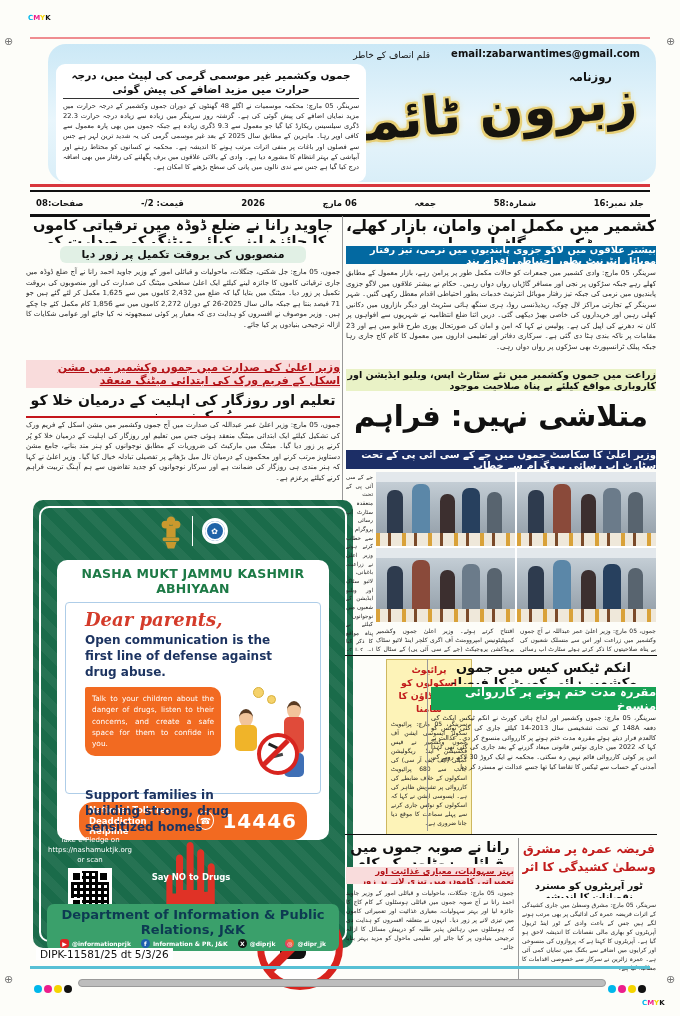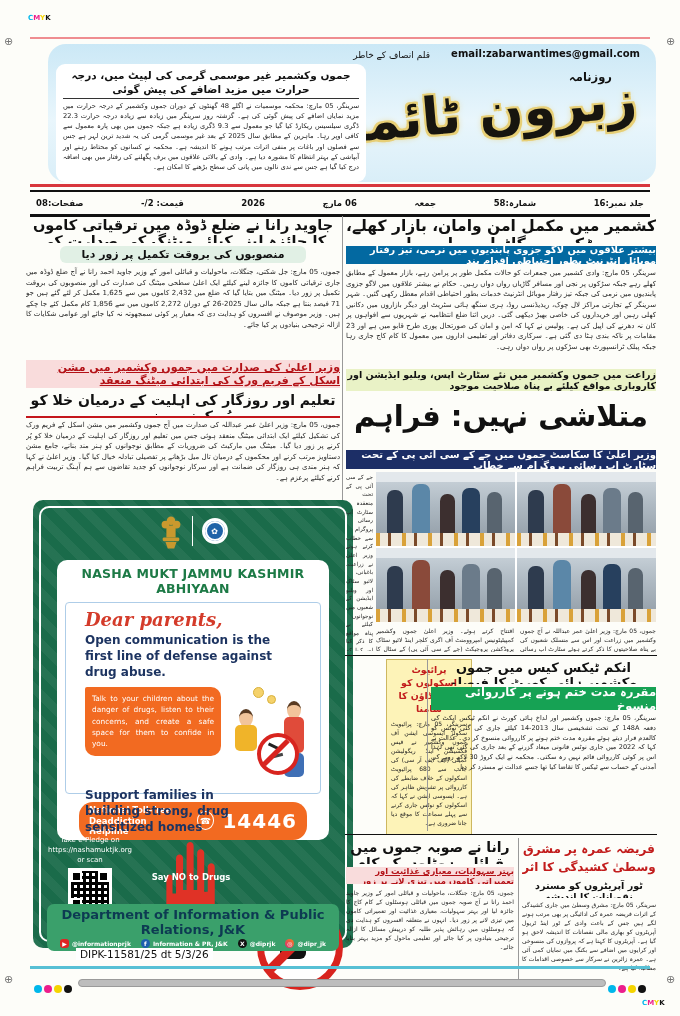--- a/index.html
+++ b/index.html
@@ -249,21 +249,21 @@
             <span>@diprjk</span>
           </span>
         <span class="it">
             <span class="sic ig">◎</span>
             <span>@dipr_jk</span>
           </span>
       </div>
     </div>
   </div>
 
-  <div class="abs" style="left:36px;top:948px;background:#fff;padding:0 4px;font-size:10.5px;margin-left:40px;">DIPK-11581/25 dt 5/3/26</div>
+  <div class="abs" style="left:36px;top:948px;background:#fff;padding:0 4px;font-size:10.5px;">DIPK-11581/25 dt 5/3/26</div>
 
   <div class="abs urdu c bold clip" style="left:346px;top:217px;width:310px;height:26px;font-size:15.5px;">کشمیر میں مکمل امن وامان، بازار کھلے، سڑکوں پر گاڑیاں رواں دواں</div>
   <div class="abs banner-red urdu clip" style="left:346px;top:246px;width:310px;height:18px;font-size:9.8px;">بیشتر علاقوں میں لاگو جزوی پابندیوں میں نرمی، تیز رفتار موبائل انٹرنیٹ بطور احتیاطی اقدام بند</div>
   <div class="abs urdu j body7 clip" style="left:346px;top:268px;width:310px;height:97px;">سرینگر، 05 مارچ: وادی کشمیر میں جمعرات کو حالات مکمل طور پر پرامن رہے، بازار معمول کے مطابق کھلے رہے جبکہ سڑکوں پر نجی اور مسافر گاڑیاں رواں دواں رہیں۔ حکام نے بیشتر علاقوں میں لاگو جزوی پابندیوں میں نرمی کی جبکہ تیز رفتار موبائل انٹرنیٹ خدمات بطور احتیاطی اقدام معطل رکھی گئیں۔ شہر سرینگر کے تجارتی مراکز لال چوک، ریذیڈنسی روڈ، ہری سنگھ ہائی سٹریٹ اور دیگر بازاروں میں دکانیں کھلی رہیں اور خریداروں کی خاصی بھیڑ دیکھی گئی۔ دریں اثنا ضلع انتظامیہ نے شہریوں سے افواہوں پر کان نہ دھرنے کی اپیل کی ہے۔ پولیس نے کہا کہ امن و امان کی صورتحال پوری طرح قابو میں ہے اور 23 مقامات پر ناکہ بندی ہٹا دی گئی ہے۔ سرکاری دفاتر اور تعلیمی اداروں میں معمول کا کام کاج جاری رہا جبکہ پبلک ٹرانسپورٹ بھی سڑکوں پر رواں دواں رہی۔</div>
 
   <div class="abs banner-pale urdu clip" style="left:346px;top:369px;width:310px;height:22px;font-size:9.6px;">زراعت میں جموں وکشمیر میں نئے سٹارٹ اپس، ویلیو ایڈیشن اور کاروباری مواقع کیلئے بے پناہ صلاحیت موجود</div>
   <div class="abs urdu c bold clip" style="left:346px;top:392px;width:310px;height:56px;font-size:29px;line-height:1.7;">متلاشی نہیں: فراہم کرنے والے بنیں</div>
   <div class="abs banner-navy urdu clip" style="left:346px;top:450px;width:310px;height:19px;font-size:10px;">وزیر اعلیٰ کا سکاسٹ جموں میں جے کے سی آئی پی کے تحت سٹارٹ اپ رسائی پروگرام سے خطاب</div>
 
   <div class="abs urdu j clip" style="left:346px;top:473px;width:27px;height:178px;font-size:5.6px;line-height:1.55;color:#222;">جے کے سی آئی پی کے تحت منعقدہ سٹارٹ اپ رسائی پروگرام سے خطاب کرتے ہوئے وزیر اعلیٰ نے زراعت، باغبانی، لائیو سٹاک اور ویلیو ایڈیشن کے شعبوں میں نوجوانوں کیلئے بے پناہ مواقع کا ذکر کیا اور کہا کہ سرکار ہر ممکن تعاون فراہم کرے گی۔ انہوں نے نوجوانوں پر زور دیا کہ وہ روزگار کے متلاشی بننے کے بجائے روزگار فراہم کرنے والے بنیں۔</div>

